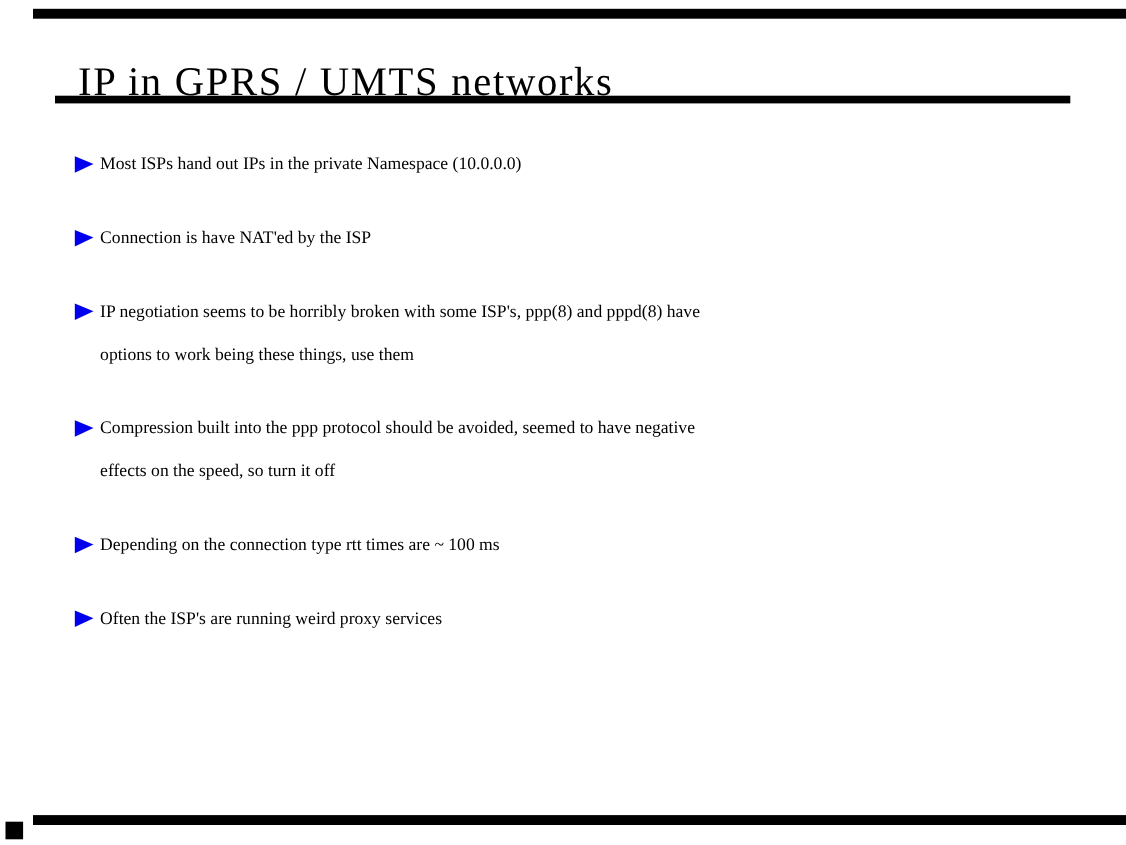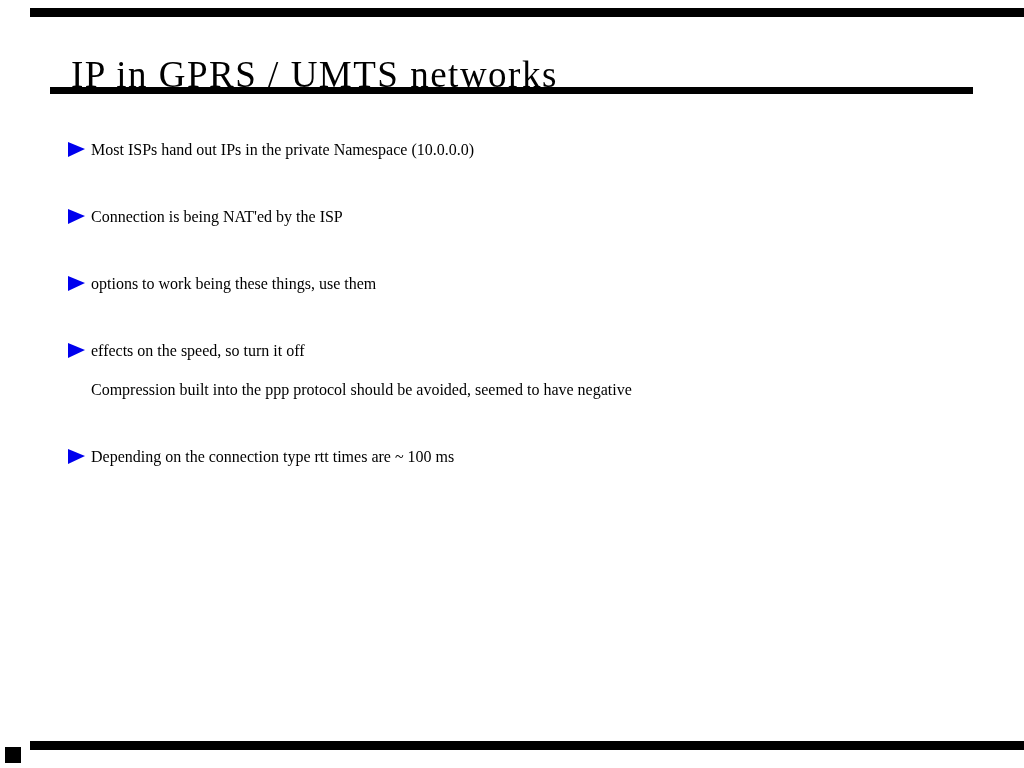--- a/index.html
+++ b/index.html
@@ -78,45 +78,52 @@
     <li class="bullet">
       <span class="tri"></span>
       <span class="lines">
         <span class="line">Most ISPs hand out IPs in the private Namespace (10.0.0.0)</span>
       </span>
     </li>
 
     <li class="bullet">
       <span class="tri"></span>
       <span class="lines">
-        <span class="line">Connection is being NAT'ed by the ISP</span>
+        <span class="line">Connection is have NAT'ed by the ISP</span>
       </span>
     </li>
 
     <li class="bullet">
       <span class="tri"></span>
       <span class="lines">
+        <span class="line">IP negotiation seems to be horribly broken with some ISP's, ppp(8) and pppd(8) have</span>
         <span class="line">options to work being these things, use them</span>
       </span>
     </li>
 
     <li class="bullet">
       <span class="tri"></span>
       <span class="lines">
+        <span class="line">Compression built into the ppp protocol should be avoided, seemed to have negative</span>
         <span class="line">effects on the speed, so turn it off</span>
-        <span class="line">Compression built into the ppp protocol should be avoided, seemed to have negative</span>
       </span>
     </li>
 
     <li class="bullet">
       <span class="tri"></span>
       <span class="lines">
         <span class="line">Depending on the connection type rtt times are ~ 100 ms</span>
       </span>
     </li>
 
+    <li class="bullet">
+      <span class="tri"></span>
+      <span class="lines">
+        <span class="line">Often the ISP's are running weird proxy services</span>
+      </span>
+    </li>
 
   </ul>
 
   <div class="bottom-rule"></div>
   <div class="page-square"></div>
 
 </div>
 
 </body></html>

